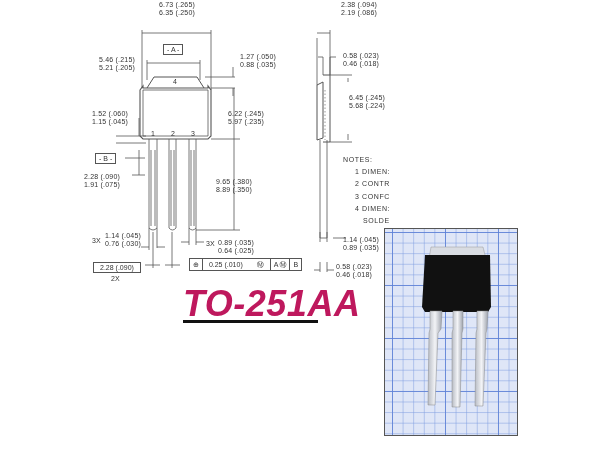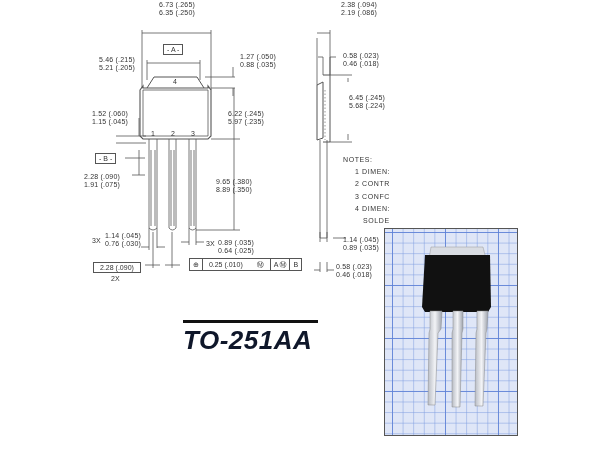--- a/index.html
+++ b/index.html
@@ -1,21 +1,21 @@
 <!DOCTYPE html>
 <html><head>
 <meta charset="utf-8">
 <style>
   html,body{margin:0;padding:0;background:#ffffff;}
   body{width:600px;height:451px;position:relative;overflow:hidden;font-family:"Liberation Sans",sans-serif;color:#222;}
   svg{position:absolute;left:0;top:0;}
   .dim{position:absolute;font-size:7px;line-height:8px;color:#333;white-space:nowrap;letter-spacing:0.2px;}
   .lbl{position:absolute;font-size:7px;color:#333;}
   .boxlbl{position:absolute;border:1px solid #555;font-size:7px;line-height:9px;padding:0 3px;background:#fff;color:#333;}
-  .title{position:absolute;left:183px;top:283px;font-size:26px;font-weight:bold;font-style:italic;color:#0f172a;letter-spacing:0.5px;font-family:"Liberation Sans",sans-serif;margin-top:42px;}
+  .title{position:absolute;left:183px;top:283px;font-size:36px;font-weight:bold;font-style:italic;color:#be185d;letter-spacing:0.5px;font-family:"Liberation Sans",sans-serif;}
   .title-ul{position:absolute;left:183px;top:320px;width:135px;height:3px;background:#111;}
   .notes{position:absolute;left:343px;top:154px;font-size:7px;line-height:12.2px;color:#333;letter-spacing:0.6px;}
   .notes .h{margin-left:0;}
   .notes .n{padding-left:12px;}
   .notes .c{padding-left:20px;}
   .fcf{position:absolute;left:189px;top:258px;height:11px;display:flex;border:1px solid #555;font-size:7px;line-height:11px;color:#333;background:#fff;}
   .fcf > div{border-right:1px solid #555;padding:0 3px;}
   .fcf > div:last-child{border-right:none;}
   .photo{position:absolute;left:384px;top:228px;width:132px;height:206px;border:1px solid #555;overflow:hidden;
     background-color:#dfe6f7;

